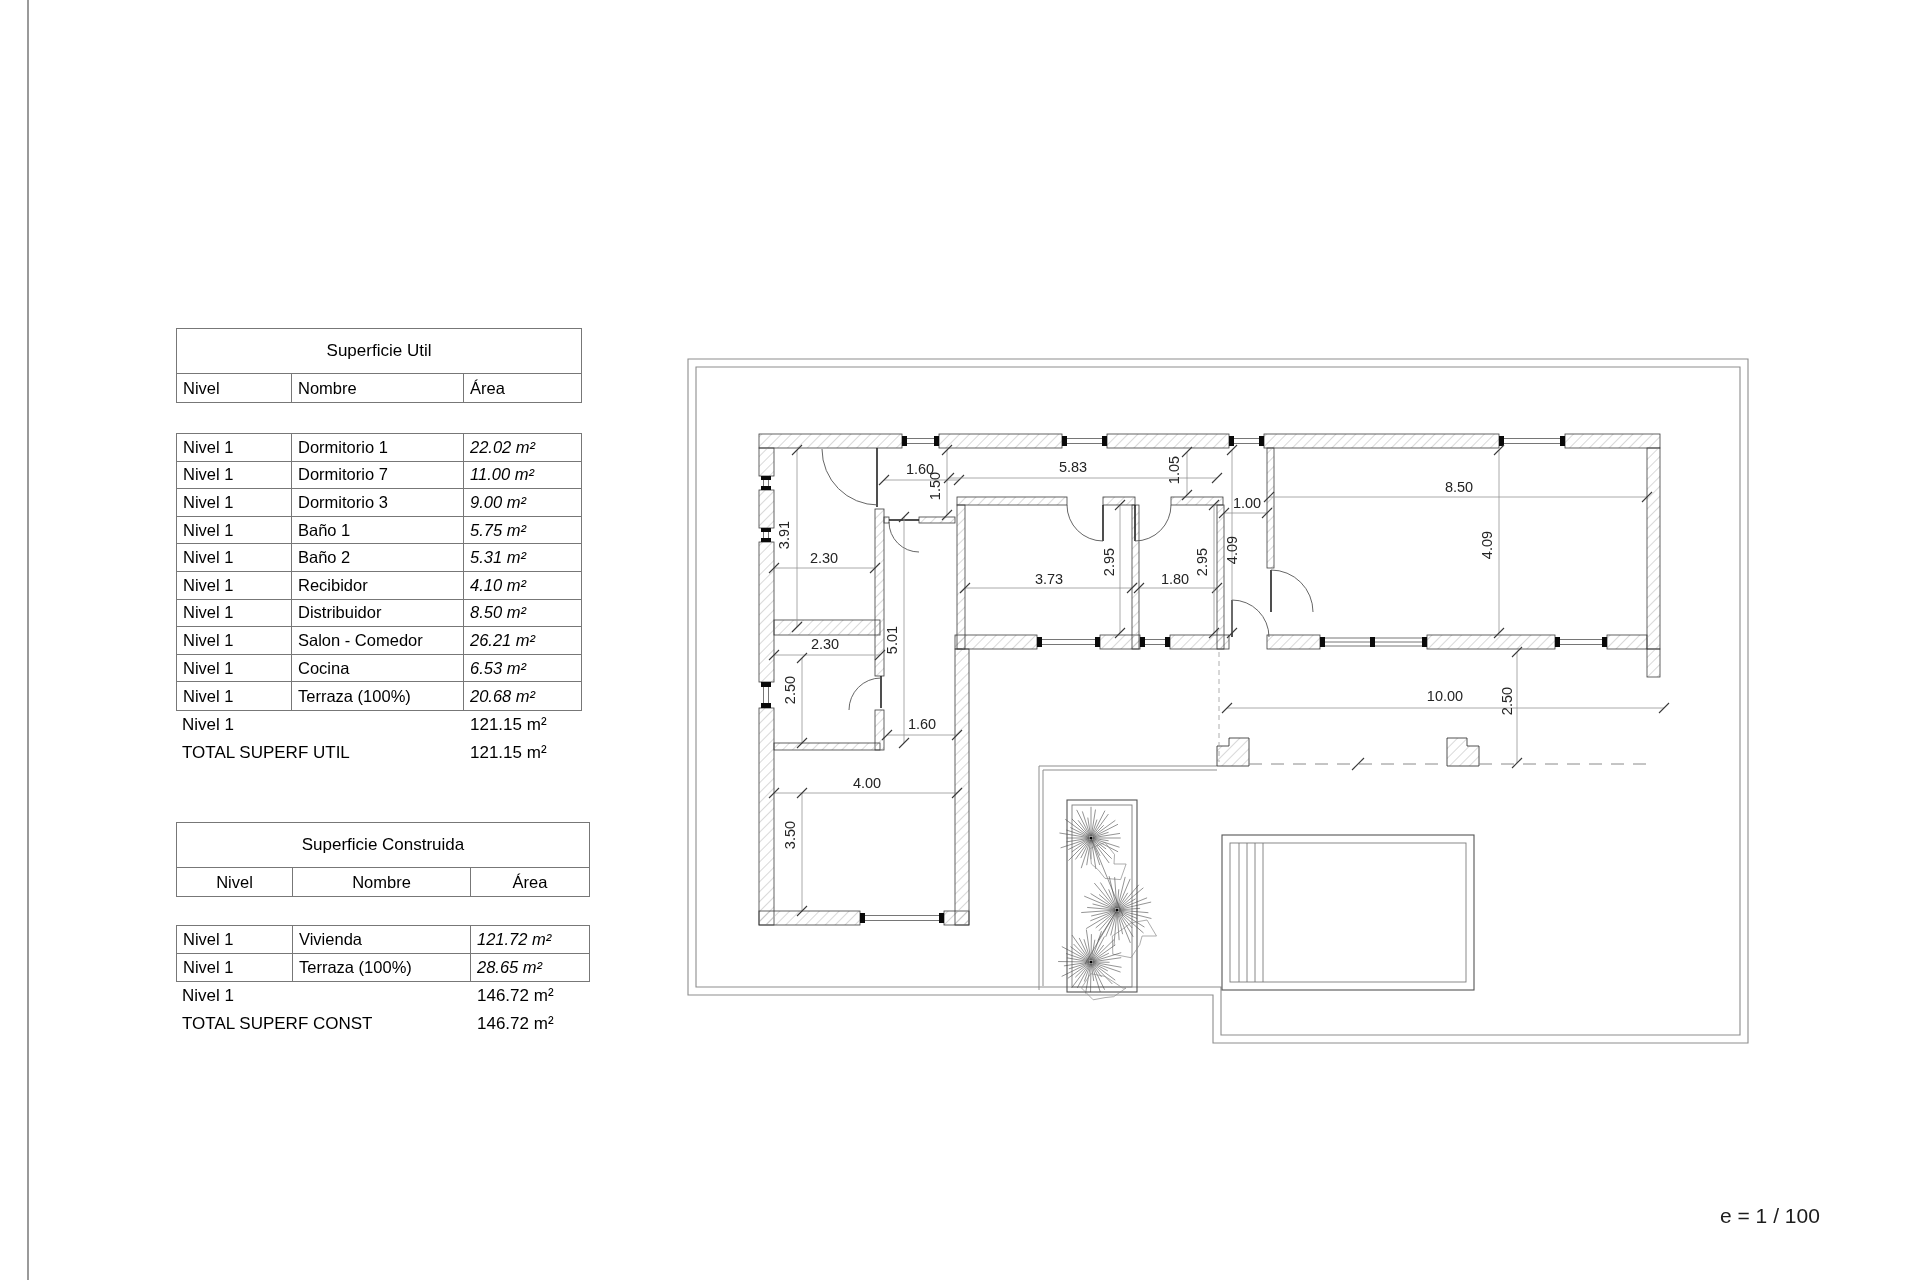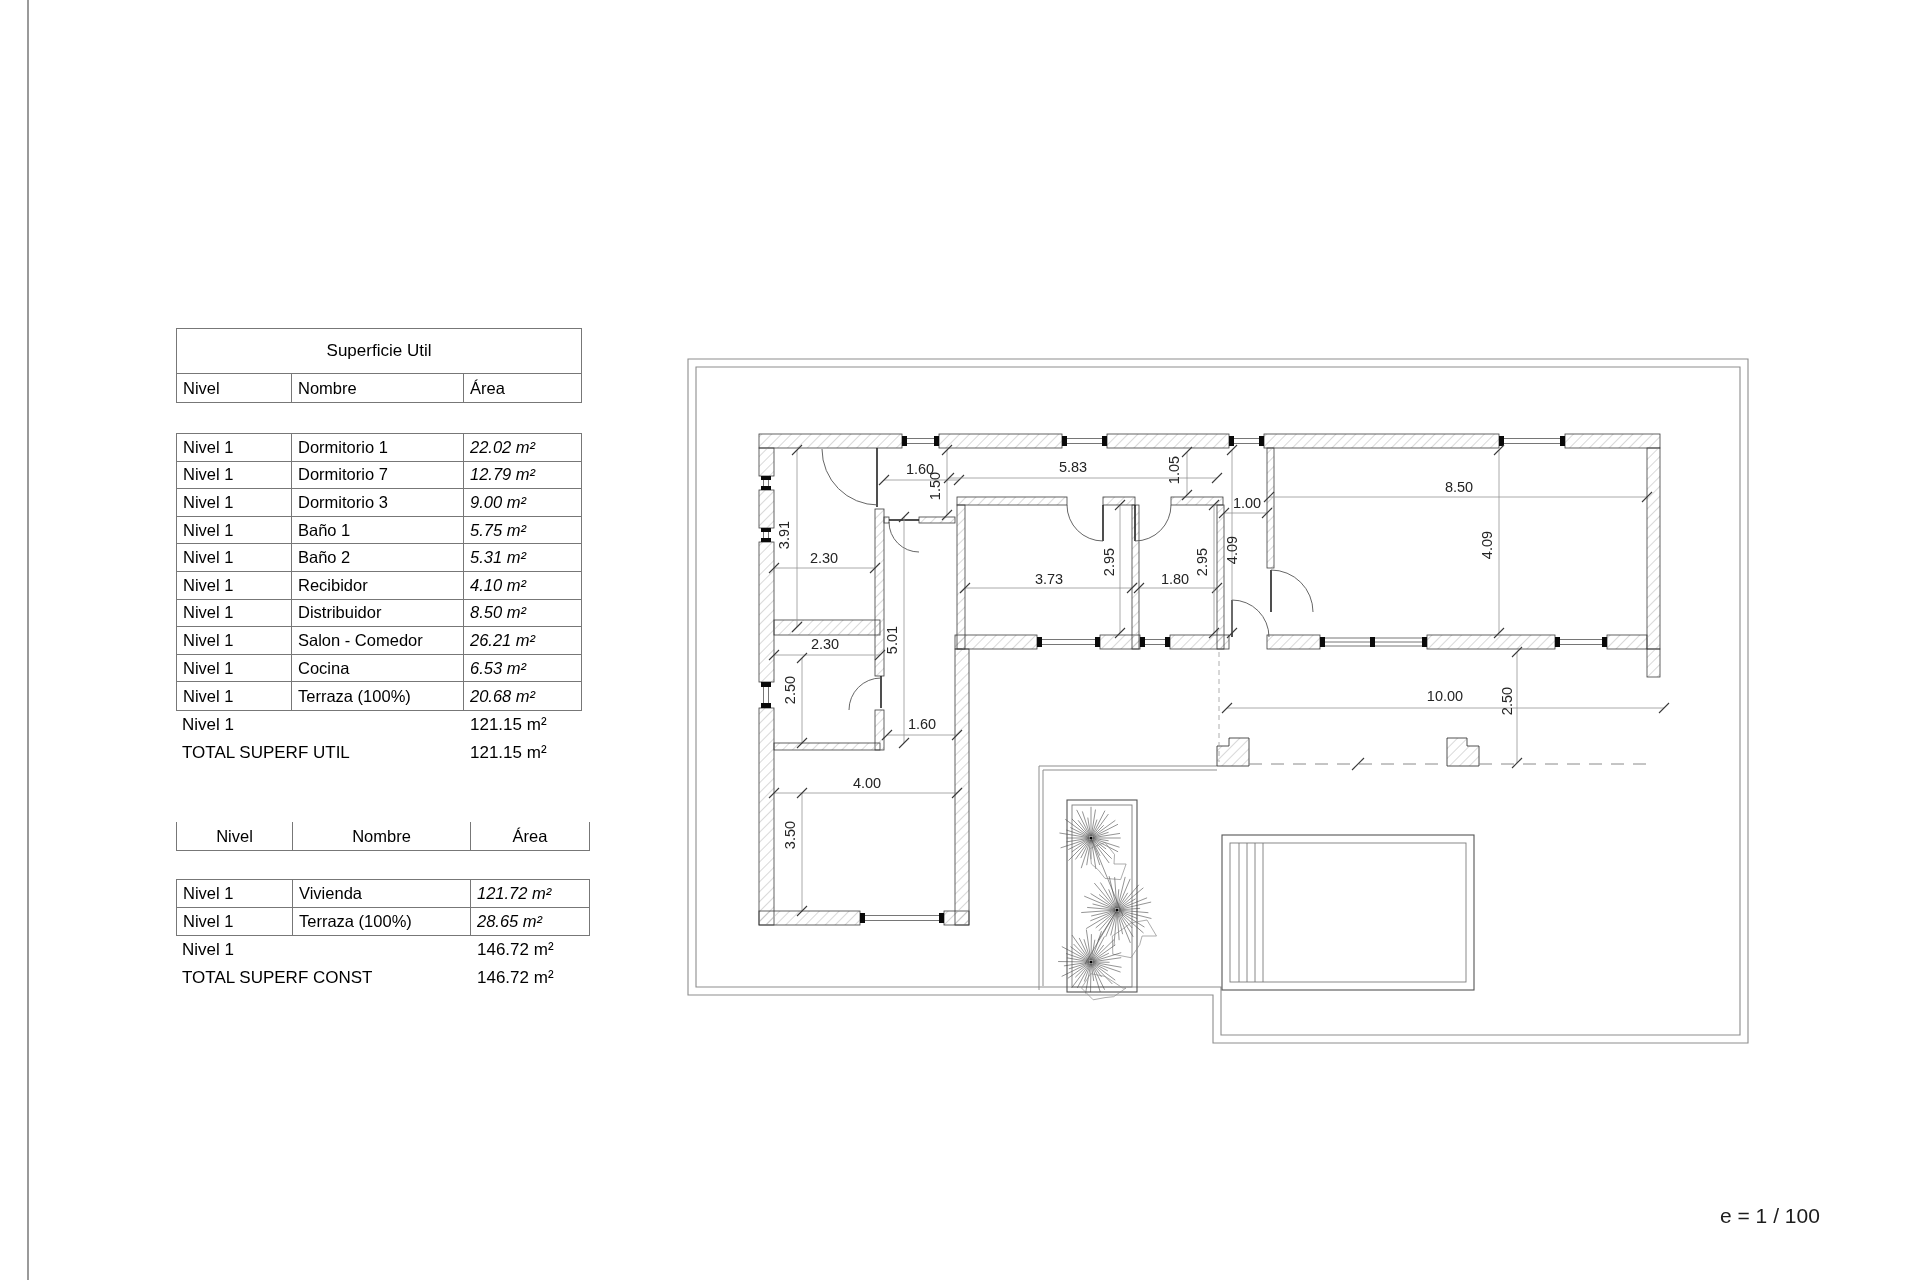--- a/index.html
+++ b/index.html
@@ -69,21 +69,21 @@
     <div class="t-gap1"></div>
     <div class="t-grid">
         <div class="t-row">
           <div class="cell c0">Nivel 1</div>
           <div class="cell c1">Dormitorio 1</div>
           <div class="cell c2">22.02 m²</div>
         </div>
         <div class="t-row">
           <div class="cell c0">Nivel 1</div>
           <div class="cell c1">Dormitorio 7</div>
-          <div class="cell c2">12.79 m²</div>
+          <div class="cell c2">11.00 m²</div>
         </div>
         <div class="t-row">
           <div class="cell c0">Nivel 1</div>
           <div class="cell c1">Dormitorio 3</div>
           <div class="cell c2">9.00 m²</div>
         </div>
         <div class="t-row">
           <div class="cell c0">Nivel 1</div>
           <div class="cell c1">Baño 1</div>
           <div class="cell c2">5.75 m²</div>
@@ -123,20 +123,21 @@
       <div class="tot-label">Nivel 1</div>
       <div class="tot-value">121.15 m²</div>
     </div>
     <div class="tot-row">
       <div class="tot-label">TOTAL SUPERF UTIL</div>
       <div class="tot-value">121.15 m²</div>
     </div>
   </div>
 
   <div class="area-table" id="t2">
+    <div class="t-title">Superficie Construida</div>
     <div class="t-head">
         <div class="cell c0">Nivel</div>
         <div class="cell c1">Nombre</div>
         <div class="cell c2">Área</div>
       </div>
     <div class="t-gap1"></div>
     <div class="t-grid">
         <div class="t-row">
           <div class="cell c0">Nivel 1</div>
           <div class="cell c1">Vivienda</div>

